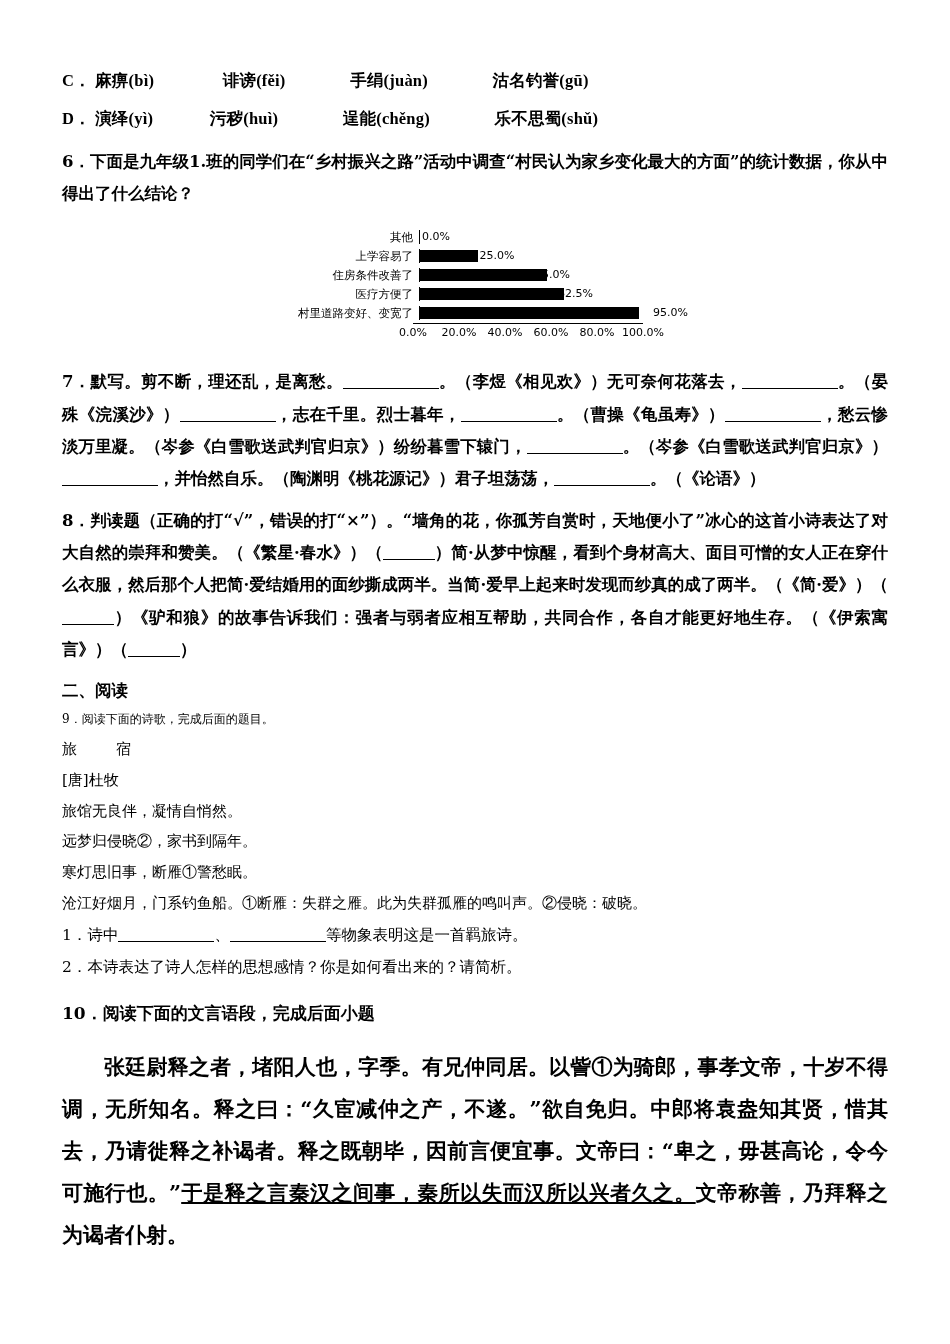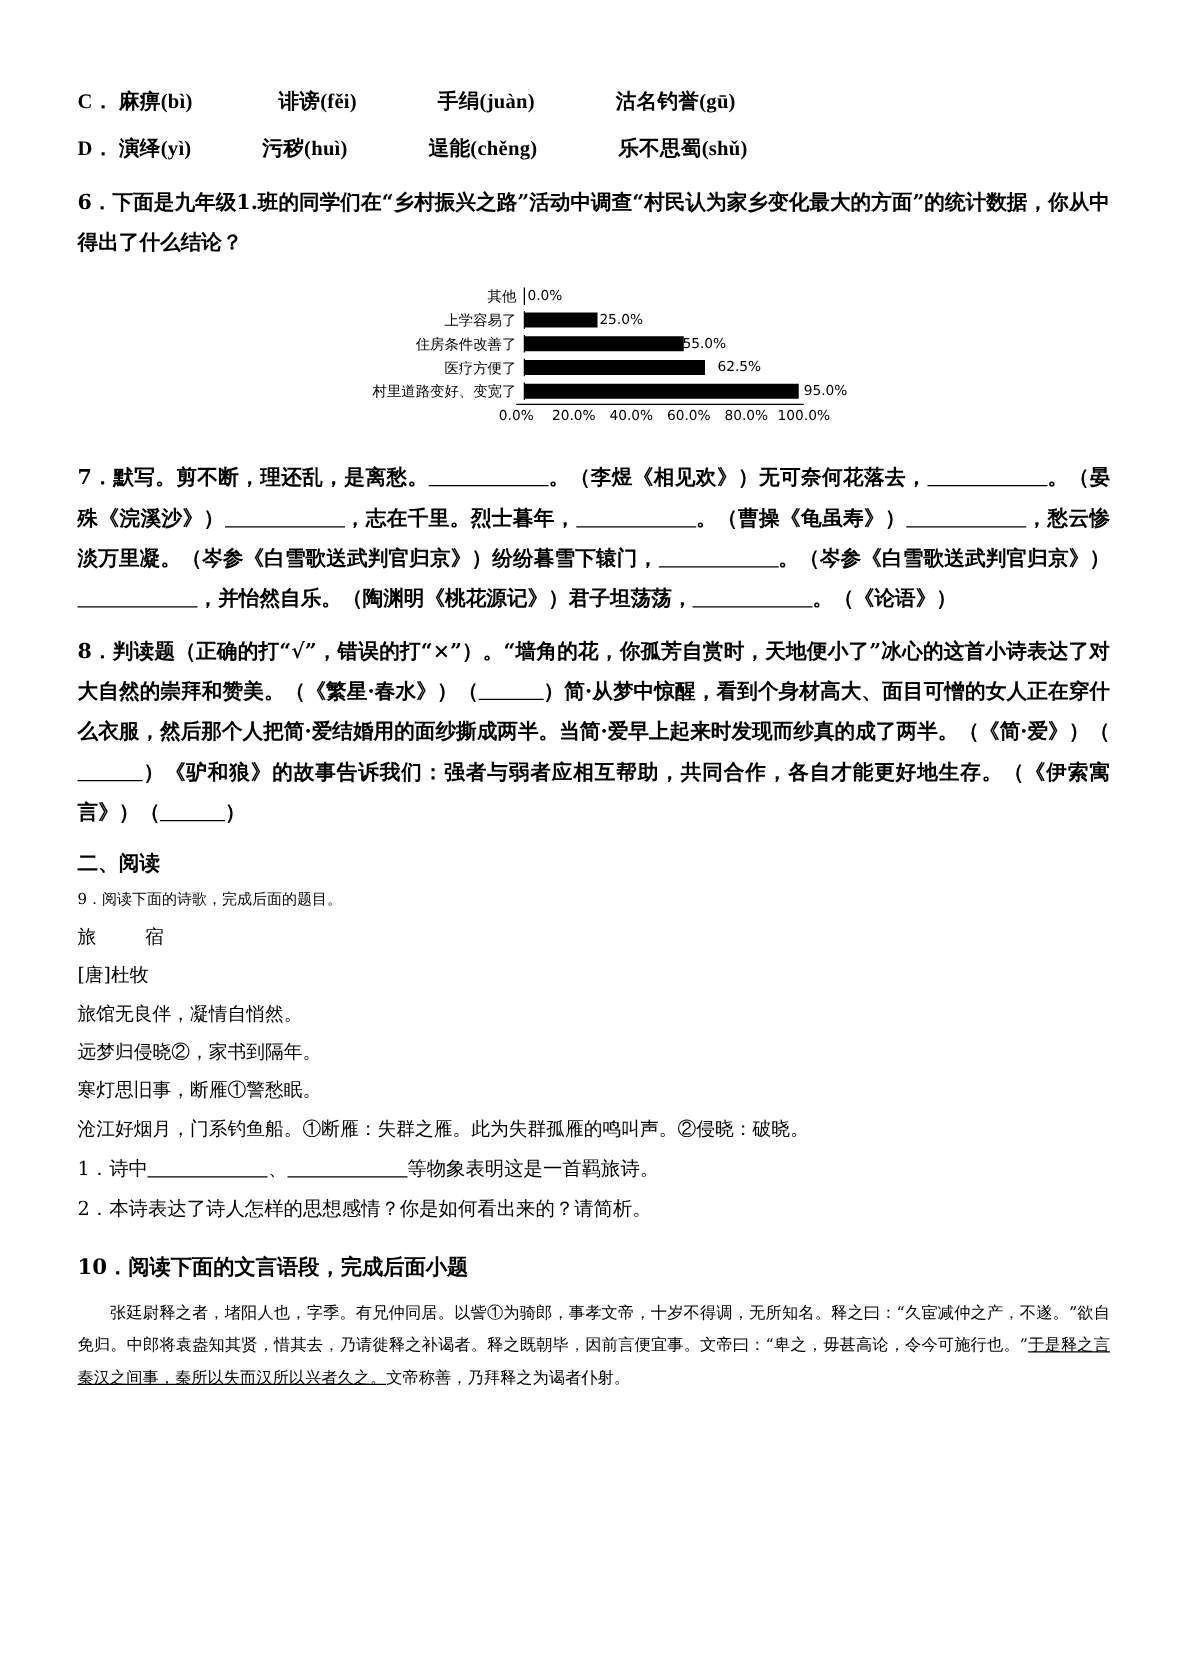--- a/index.html
+++ b/index.html
@@ -159,25 +159,25 @@
     font-size: 15.5px;
     line-height: 1.95;
     margin: 2px 0 0 0;
   }
   .q10-title {
     font-size: 17px;
     font-weight: bold;
     margin: 20px 0 6px 0;
   }
   .classical {
-    font-size: 13px;
+    font-size: 21px;
     line-height: 2.0;
     text-indent: 2em;
     text-align: justify;
-    font-weight: normal;
+    font-weight: bold;
   }
   .ul { text-decoration: underline; }
 </style>
 </head>
 <body>
 
 <div class="page">
 
   <div class="opt-line">
     <span class="lbl">C．</span>
@@ -221,37 +221,37 @@
             <div class="cbar" style="width:57.5px"></div>
             <div class="cval" style="left:57.5px">25.0%</div>
           </div>
         </div>
 
 
         <div class="crow">
           <div class="clabel">住房条件改善了</div>
           <div class="cbarzone">
             <div class="cbar" style="width:126.5px"></div>
-            <div class="cval" style="left:124px">55.0%</div>
+            <div class="cval" style="left:113px">55.0%</div>
           </div>
         </div>
 
         <div class="crow">
           <div class="clabel">医疗方便了</div>
           <div class="cbarzone">
             <div class="cbar" style="width:143.75px"></div>
-            <div class="cval" style="left:152px">62.5%</div>
+            <div class="cval" style="left:136px">62.5%</div>
           </div>
         </div>
 
         <div class="crow">
           <div class="clabel">村里道路变好、变宽了</div>
           <div class="cbarzone">
             <div class="cbar" style="width:218.5px"></div>
-            <div class="cval" style="left:221px">95.0%</div>
+            <div class="cval" style="left:231px">95.0%</div>
           </div>
         </div>
 
       </div>
 
       <div class="caxis">
         <span class="ctick" style="left:0%">0.0%</span>
         <span class="ctick" style="left:20%">20.0%</span>
         <span class="ctick" style="left:40%">40.0%</span>
         <span class="ctick" style="left:60%">60.0%</span>

